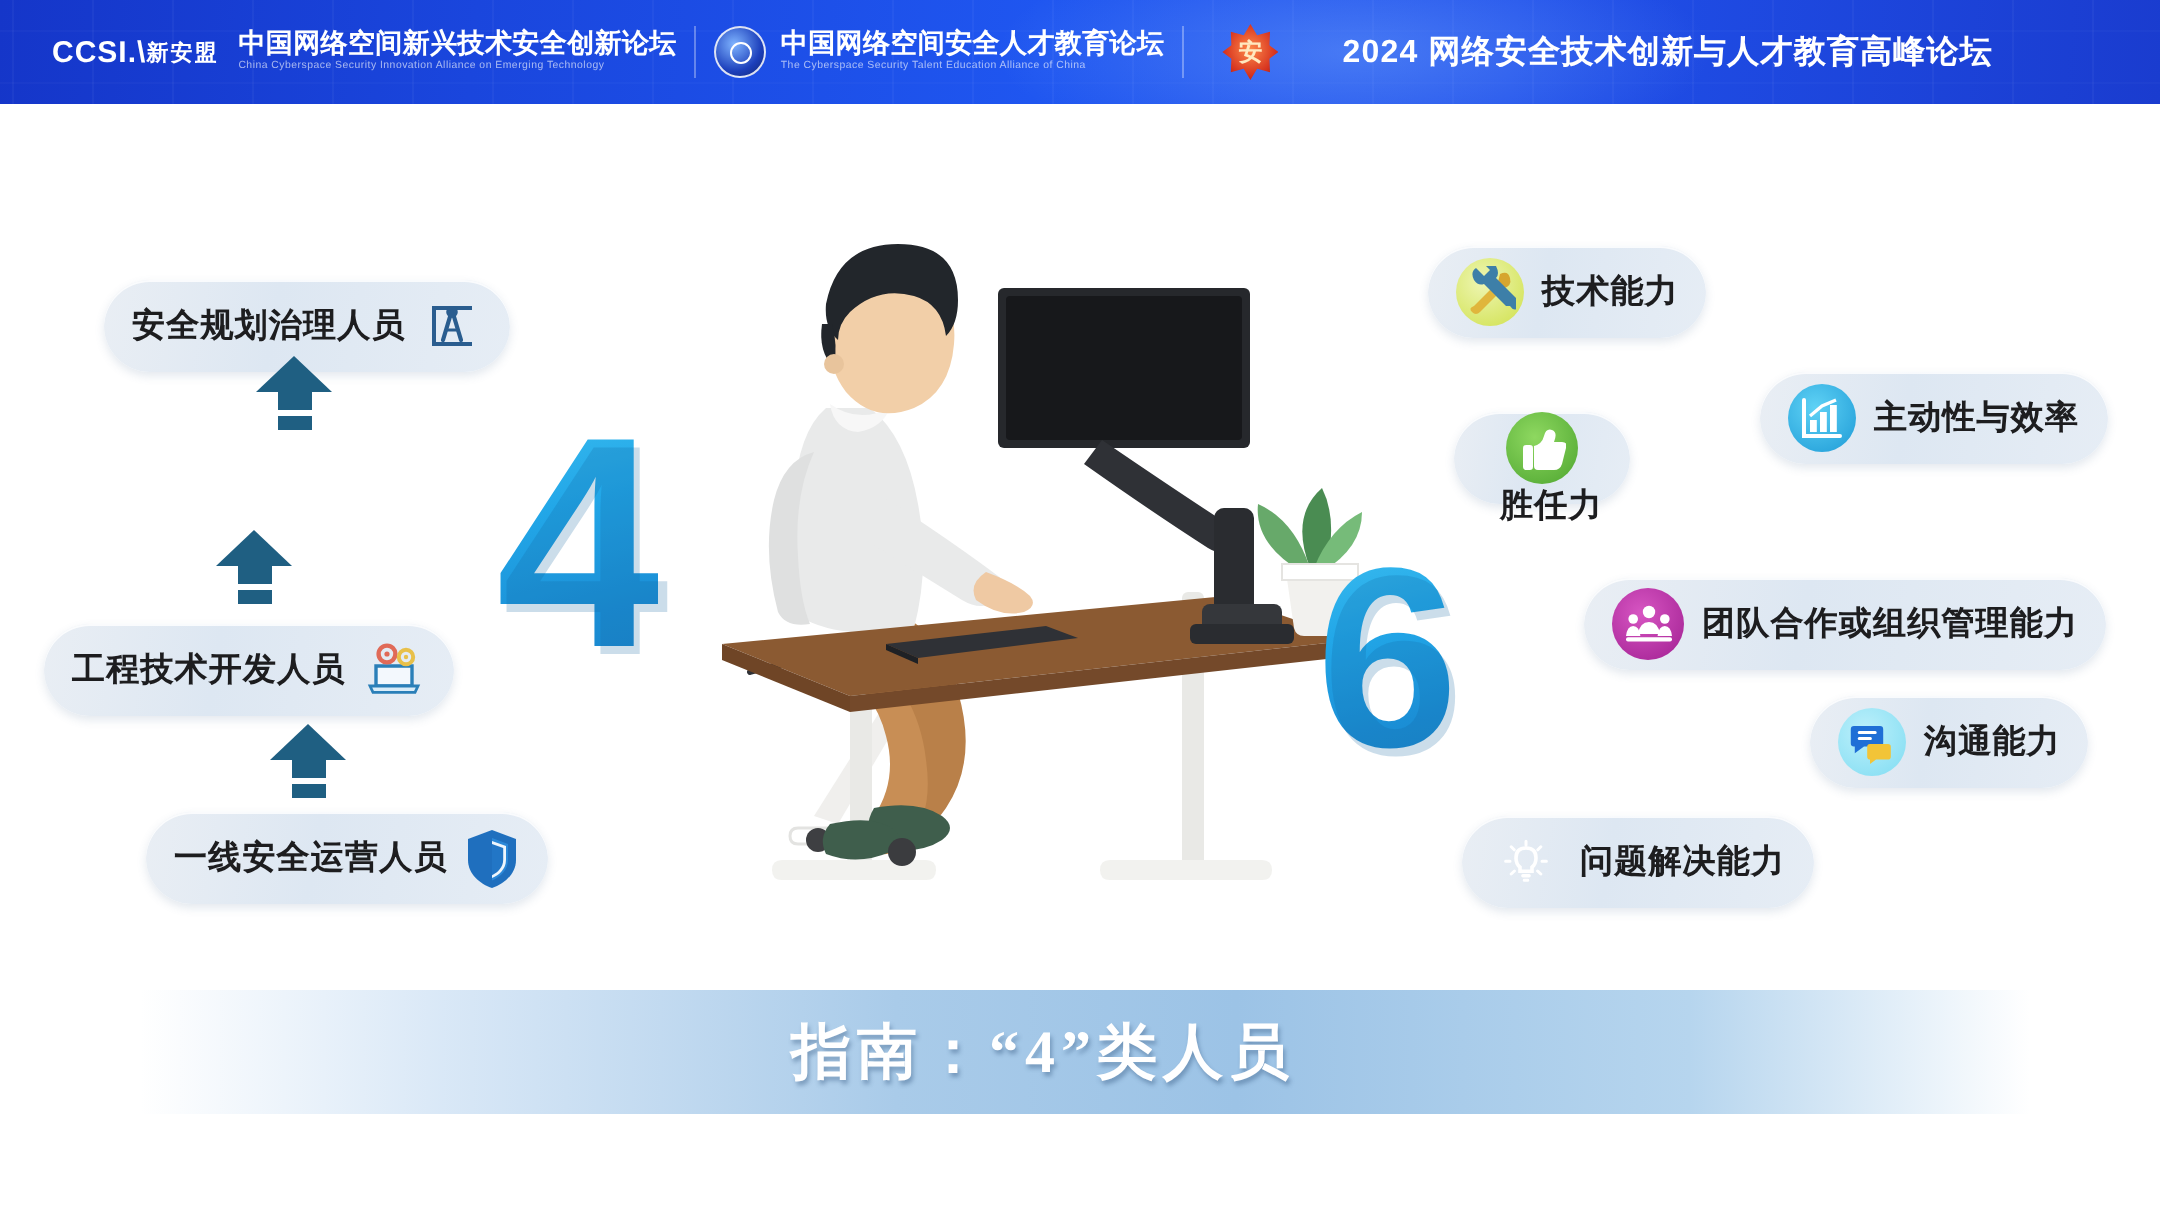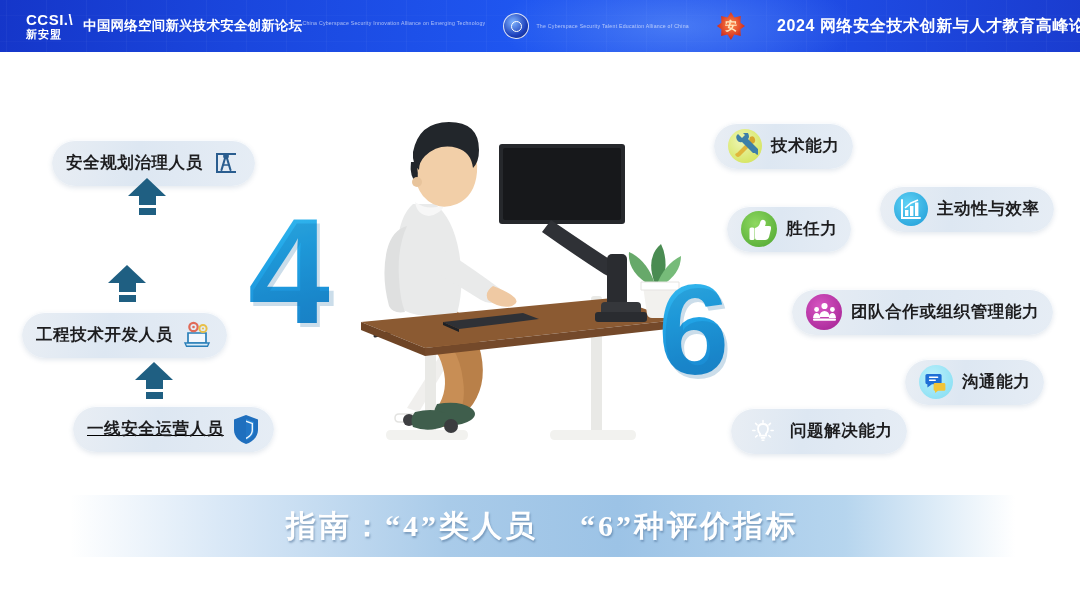--- a/index.html
+++ b/index.html
@@ -25,29 +25,29 @@
     background-size: 40px 52px, 52px 26px;
   }
   #header .glow {
     position: absolute; left: 46%; top: -60%; width: 360px; height: 220%;
     background: radial-gradient(ellipse at center, rgba(120,170,255,.45), rgba(120,170,255,0) 70%);
   }
   .hdr-row {
     position: absolute; left: 0; top: 0; height: 52px; width: 1080px;
     display: flex; align-items: center; gap: 0px; padding-left: 26px;
   }
-  .hdr-logo-cesi { display: flex; flex-direction: column; line-height: 1; margin-right: 10px; }
+  .hdr-logo-cesi { display: flex; flex-direction: row; align-items: center; line-height: 1; margin-right: 10px; }
   .hdr-logo-cesi .mark {
     font-size: 15px; font-weight: 700; color: #ffffff; letter-spacing: .5px;
   }
   .hdr-logo-cesi .sub {
     font-size: 11px; font-weight: 700; color: #ffffff; margin-top: 2px; letter-spacing: 1px;
   }
   .hdr-div { width: 1px; height: 26px; background: rgba(255,255,255,.32); margin: 0 9px; }
-  .hdr-org { display: flex; flex-direction: row; justify-content: center; line-height: 1.05; }
+  .hdr-org { display: flex; flex-direction: column; justify-content: center; line-height: 1.05; }
   .hdr-org .cn { font-size: 13.5px; font-weight: 700; color: #ffffff; letter-spacing: .2px; white-space: nowrap; }
   .hdr-org .en { font-size: 5.2px; color: rgba(255,255,255,.62); letter-spacing: .25px; margin-top: 2px; white-space: nowrap; }
   .hdr-seal {
     width: 26px; height: 26px; border-radius: 50%;
     background: radial-gradient(circle at 38% 34%, #7fb4ff, #1c3fbb 62%, #10246e);
     border: 1.4px solid rgba(255,255,255,.85);
     display: flex; align-items: center; justify-content: center;
     margin-right: 7px; flex: 0 0 auto;
   }
   .hdr-seal .inner { width: 11px; height: 11px; border-radius: 50%; border: 1.6px solid #ffffff; }
@@ -150,20 +150,21 @@
         <div class="en">China Cyberspace Security Innovation Alliance on Emerging Technology</div>
       </div>
 
       <div class="hdr-div"></div>
 
       <div class="hdr-seal">
         <div class="inner"></div>
       </div>
 
       <div class="hdr-org">
+        <div class="cn">中国网络空间安全人才教育论坛</div>
         <div class="en">The Cyberspace Security Talent Education Alliance of China</div>
       </div>
 
       <div class="hdr-div"></div>
 
 
       <div class="hdr-badge">
         <div class="star"></div>
         <div class="ch">安</div>
       </div>
@@ -214,21 +215,21 @@
     </span>
   </div>
 
   <div class="uparrow" style="left:135px; top:362px;">
     <div class="head"></div>
       <div class="shaft"></div>
       <div class="gap"></div>
       <div class="base"></div>
   </div>
 
-  <div class="pill left" style="left:73px; top:406px;text-decoration:underline;">
+  <div class="pill left" style="left:73px; top:406px;">
     <span class="ptext">一线安全运营人员</span>
     <span class="ico">
       <svg width="28" height="32" viewBox="0 0 28 32">
         <path d="M14 2 L26 6.5 V17 C26 24 20 29 14 31 C8 29 2 24 2 17 V6.5 Z" fill="#1f6fbe"></path>
         <path d="M14 6 L22 9 V17 C22 22 18 25.6 14 27.2 Z" fill="#2e8ddd" opacity=".85"></path>
         <path d="M14 7.5 L21 10 V17 C21 21.4 17.6 24.6 14 26 Z" fill="#ffffff" opacity=".92"></path>
         <path d="M14 9 L19.6 11 V17 C19.6 20.6 16.8 23.3 14 24.6 Z" fill="#2276c6"></path>
       </svg>
     </span>
   </div>
@@ -327,21 +328,21 @@
         <path d="M3 3 v18 h18" stroke="#ffffff" stroke-width="2" fill="none" stroke-linecap="round"></path>
         <rect x="6" y="13" width="3.4" height="6" fill="#ffffff"></rect>
         <rect x="11" y="9" width="3.4" height="10" fill="#ffffff"></rect>
         <rect x="16" y="5.5" width="3.4" height="13.5" fill="#ffffff"></rect>
         <path d="M6 11 L12 6 L19 3" stroke="#ffffff" stroke-width="1.6" fill="none"></path>
       </svg>
     </span>
     <span class="ptext">主动性与效率</span>
   </div>
 
-  <div class="pill right" style="left:727px; top:206px;">
+  <div class="pill right" style="left:727px; top:206px;flex-direction:column;">
     <span class="ico ico-round" style="width:36px;height:36px;background:radial-gradient(circle at 40% 35%,#8ed860,#4da52f);">
       <svg width="24" height="24" viewBox="0 0 24 24">
         <path d="M8 11 q4 -1 5 -5 q1 -4 4 -3 q3 1 1 6 h4 q3 0 2 3 l-2 8 q-1 3 -4 3 h-8 q-2 0 -2 -2z" fill="#ffffff"></path>
         <rect x="2.5" y="10.5" width="5" height="12.5" rx="1.6" fill="#ffffff"></rect>
       </svg>
     </span>
     <span class="ptext">胜任力</span>
   </div>
 
   <div class="pill right" style="left:792px; top:289px;">
@@ -352,21 +353,21 @@
         <circle cx="4.6" cy="9.5" r="2.4" fill="#ffffff"></circle>
         <path d="M1 18 q0.6 -5 3.6 -5 t3.6 5z" fill="#ffffff"></path>
         <circle cx="20.4" cy="9.5" r="2.4" fill="#ffffff"></circle>
         <path d="M16.8 18 q0.6 -5 3.6 -5 t3.6 5z" fill="#ffffff"></path>
         <rect x="1" y="18.6" width="23" height="2.2" rx="1" fill="#ffffff"></rect>
       </svg>
     </span>
     <span class="ptext">团队合作或组织管理能力</span>
   </div>
 
-  <div class="pill right" style="left:905px; top:359px;">
+  <div class="pill right" style="left:905px; top:348px;">
     <span class="ico ico-round" style="width:34px;height:34px;background:radial-gradient(circle at 40% 35%,#bdf0fb,#7fdcf2);">
       <svg width="24" height="24" viewBox="0 0 24 24">
         <path d="M3 4 h13 q1.6 0 1.6 1.6 v7 q0 1.6 -1.6 1.6 h-8 l-4.6 3.4 v-3.4 h-0.4 q-1.6 0 -1.6 -1.6 v-7 q0 -1.6 1.6 -1.6z" fill="#1f6fd6"></path>
         <path d="M5.6 7.2 h8 M5.6 10.2 h5.6" stroke="#ffffff" stroke-width="1.5" stroke-linecap="round"></path>
         <path d="M11 13 h9 q1.4 0 1.4 1.4 v5 q0 1.4 -1.4 1.4 h-6 l-3 2.2 v-2.2 q-1.4 0 -1.4 -1.4 v-5 q0 -1.4 1.4 -1.4z" fill="#f2c437"></path>
       </svg>
     </span>
     <span class="ptext">沟通能力</span>
   </div>
 
@@ -378,16 +379,15 @@
         <rect x="10.4" y="20.4" width="3.2" height="1.5" rx=".7" fill="#ffffff"></rect>
         <path d="M12 1.6 v2 M4.6 4.4 l1.5 1.5 M19.4 4.4 l-1.5 1.5 M1.8 11.6 h2.2 M20 11.6 h2.2 M4.6 18 l1.6 -1.5 M19.4 18 l-1.6 -1.5" stroke="#ffffff" stroke-width="1.5" stroke-linecap="round"></path>
       </svg>
     </span>
     <span class="ptext">问题解决能力</span>
   </div>
 
   <div id="banner">
     <span class="btext">指南：“4”类人员</span>
     <span class="bspace"></span>
-    <span class="btext">“6”种评价指标</span>
   </div>
 
 </div>
 
 </body></html>

